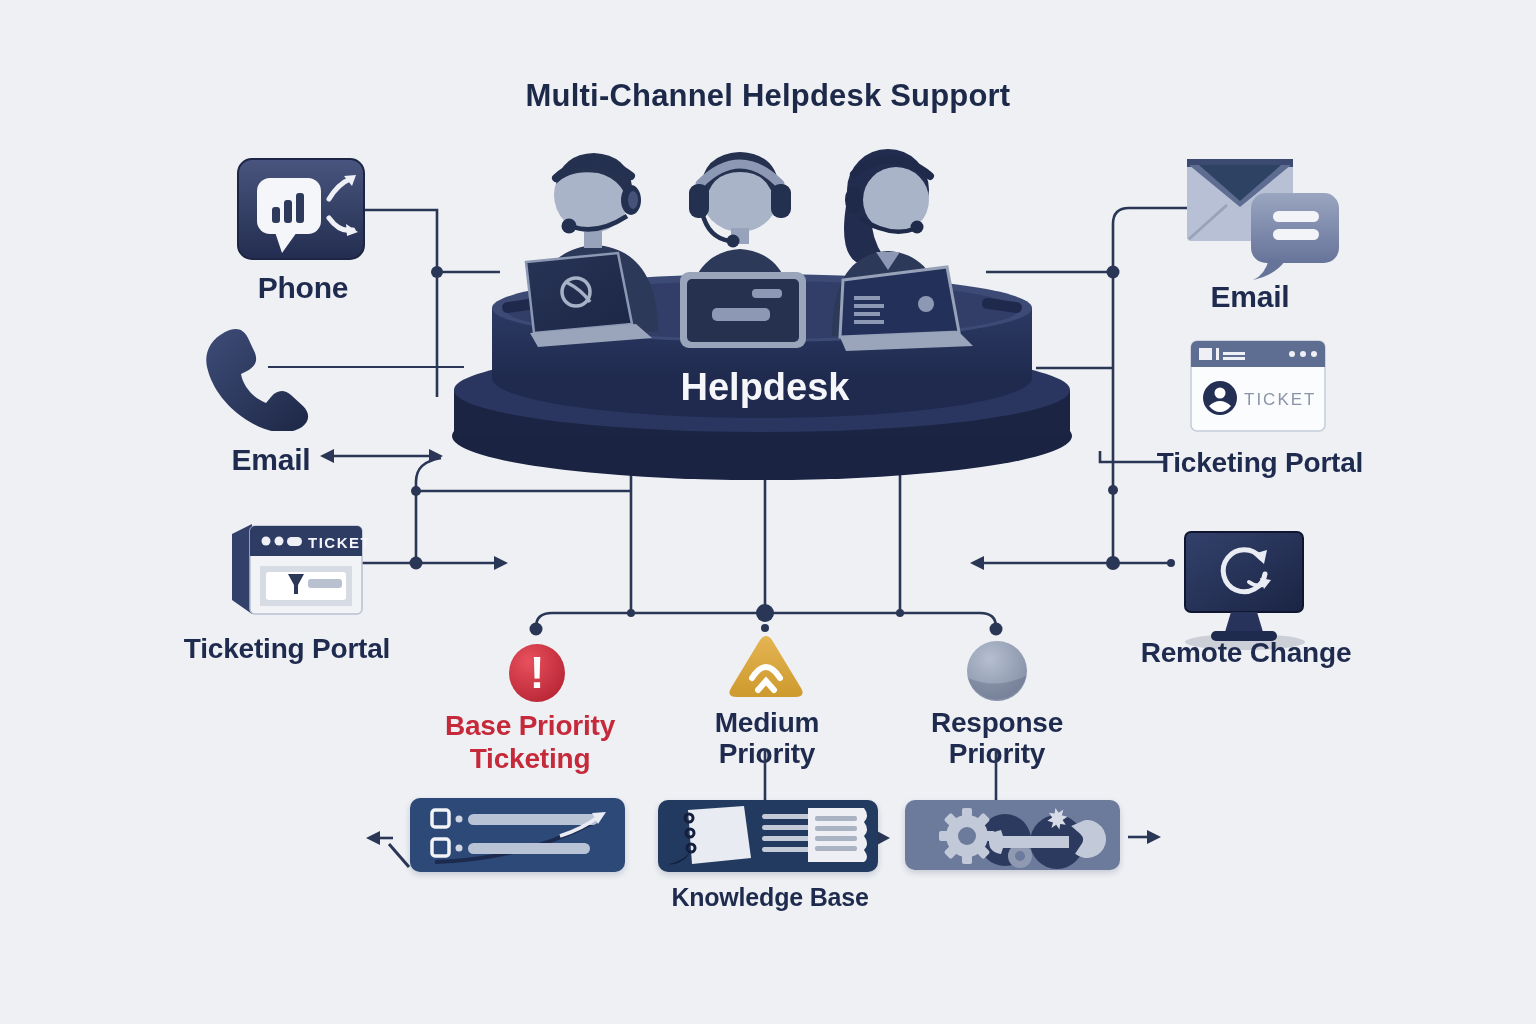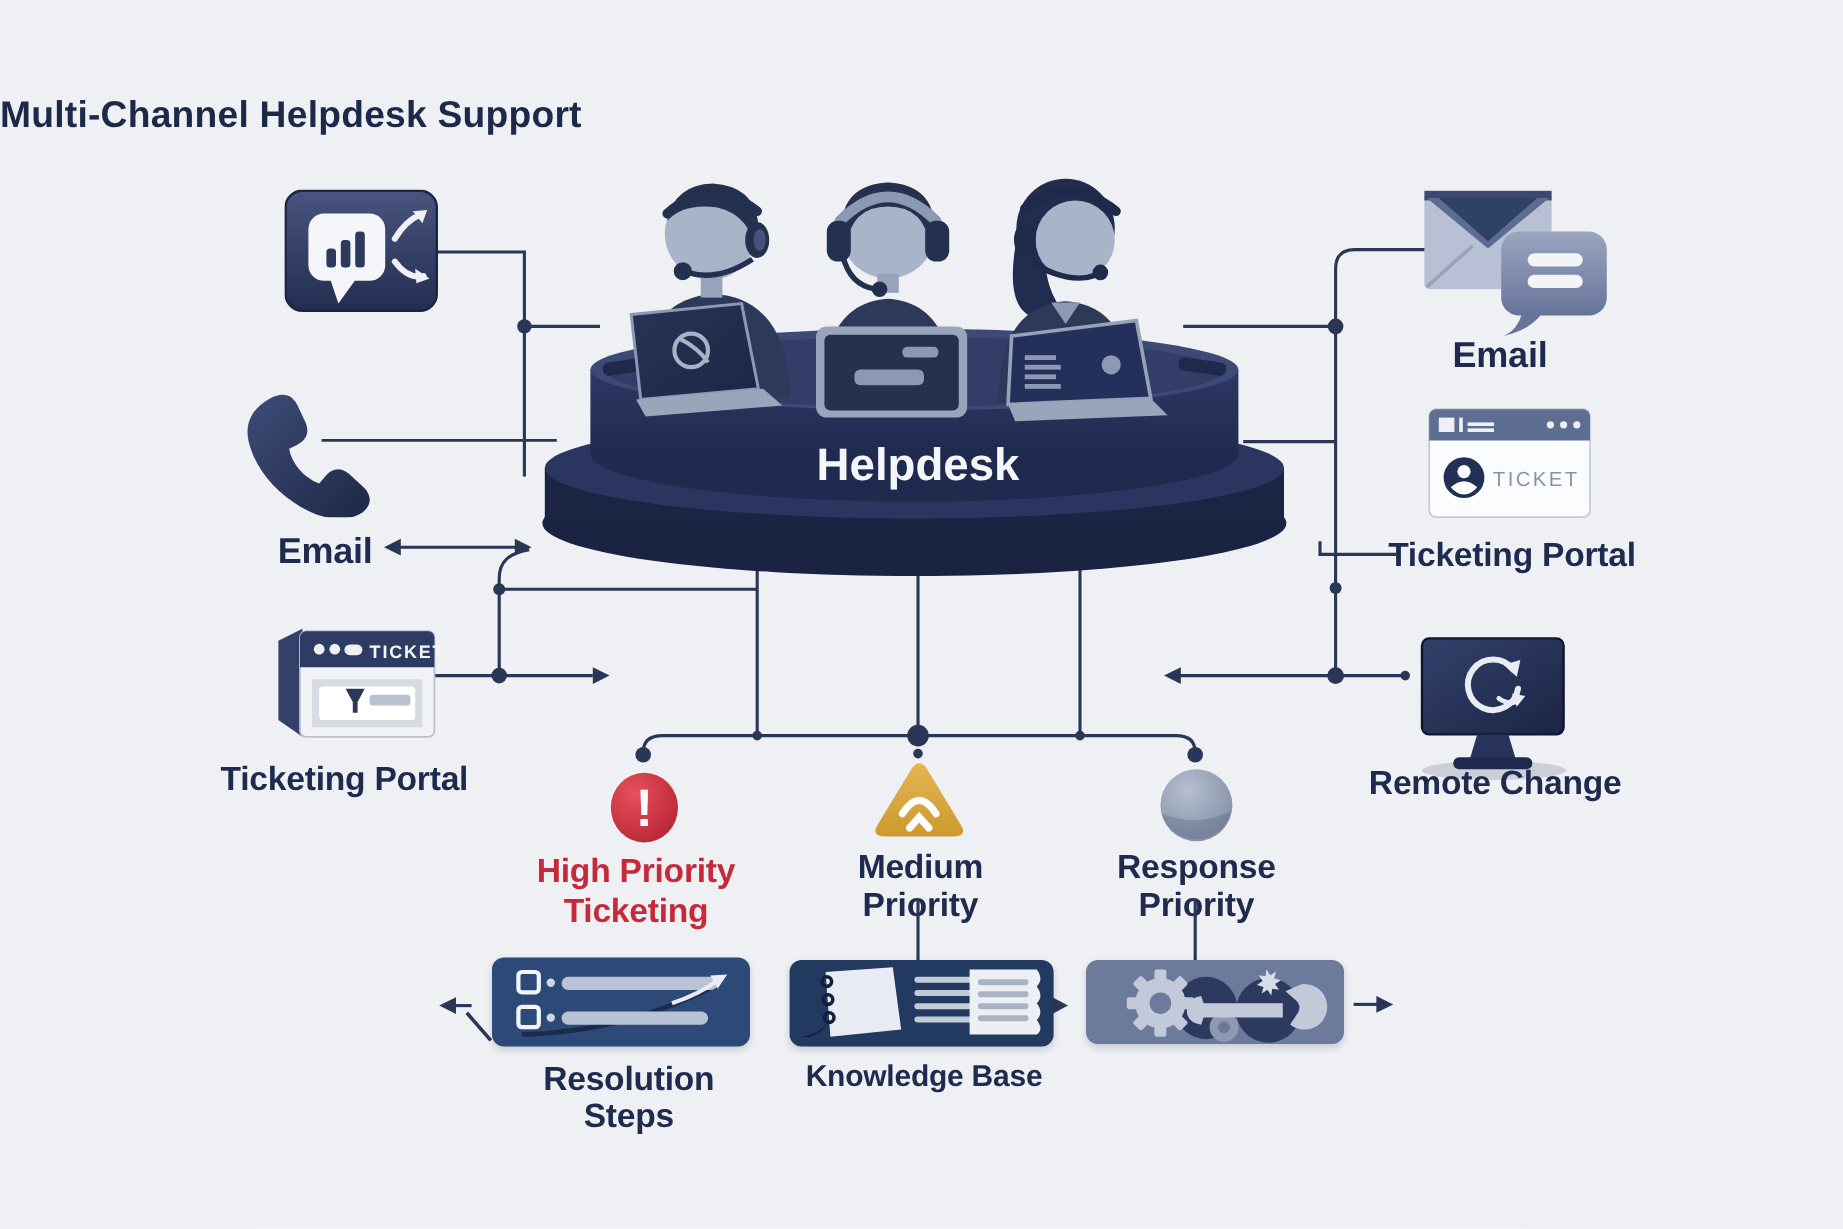--- a/index.html
+++ b/index.html
@@ -7,21 +7,21 @@
     position:relative;width:1536px;height:1024px;overflow:hidden;
     background:#eef0f4;
     font-family:"Liberation Sans",sans-serif;
   }
   .abs{position:absolute;}
   .label{
     position:absolute;font-weight:bold;color:#1f2b4e;text-align:center;
     line-height:1.12;letter-spacing:-0.2px;
   }
   .title{
-    position:absolute;left:0;top:78px;width:1536px;text-align:left;
+    position:absolute;left:0;top:78px;width:1536px;text-align:center;
     font-size:31px;font-weight:bold;color:#1d2949;letter-spacing:0.2px;
   }
   .sla-pill{
     position:absolute;left:512px;top:538px;width:452px;height:41px;
     background:rgba(200,209,224,0.92);border-radius:21px;
     display:flex;align-items:center;justify-content:center;
     font-size:27px;font-weight:bold;color:#2c4168;z-index:4;letter-spacing:-0.3px;
   }
   .obox{position:absolute;border-radius:10px;z-index:4;box-shadow:0 3px 6px rgba(30,40,70,0.18);}
   .red-label{color:#c5293a;}
@@ -194,20 +194,21 @@
     </g>
     <g stroke="#eef0f5" stroke-width="5" fill="none" stroke-linecap="round">
       <path d="M92 41 Q101 26 113 21"></path>
       <path d="M92 60 Q103 75 116 72"></path>
     </g>
     <g fill="#eef0f5">
       <polygon points="119,17 107,18 115,28"></polygon>
       <polygon points="121,74 109,66 110,78"></polygon>
     </g>
   </svg>
+  <div class="label" style="left:203px;top:271px;width:200px;font-size:30px">Phone</div>
 
   <svg class="abs z3" style="left:200px;top:326px" width="120" height="105" viewBox="0 0 120 105">
     <defs>
         <linearGradient id="hg" x1="0" y1="0" x2="1" y2="1">
       <stop offset="0" stop-color="#3e4c77"></stop>
           <stop offset="1" stop-color="#1d2746"></stop>
         </linearGradient>
       </defs>
     <path d="M25 6 C36 0 44 3 48 12 L55 27 C58 35 55 41 47 45 L41 48 C43 60 53 72 66 77 L71 71 C77 64 84 63 91 69 L103 80 C110 87 110 95 102 101 C88 110 68 107 50 96 C28 83 12 63 7 41 C4 27 10 14 25 6 Z" fill="url(#hg)"></path>
   </svg>
@@ -290,21 +291,21 @@
   <svg class="abs z4" style="left:506px;top:641px" width="62" height="64" viewBox="0 0 62 64">
     <defs>
         <radialGradient id="rg" cx="0.35" cy="0.3" r="0.9">
       <stop offset="0" stop-color="#e8505c"></stop>
           <stop offset="1" stop-color="#b01f2f"></stop>
         </radialGradient>
       </defs>
     <ellipse cx="31" cy="32" rx="28" ry="29" fill="url(#rg)"></ellipse>
     <text x="31" y="47" text-anchor="middle" font-size="44" font-weight="bold" fill="#ffffff" font-family="Liberation Sans, sans-serif">!</text>
   </svg>
-  <div class="label red-label" style="left:430px;top:710px;width:200px;font-size:28px">High Priority</div>
+  <div class="label red-label" style="left:430px;top:710px;width:200px;font-size:28px">Base Priority</div>
   <div class="label red-label" style="left:430px;top:743px;width:200px;font-size:28px">Ticketing</div>
 
   <svg class="abs z4" style="left:727px;top:634px" width="78" height="64" viewBox="0 0 78 64">
     <defs>
         <linearGradient id="gold" x1="0" y1="0" x2="0" y2="1">
       <stop offset="0" stop-color="#e5b453"></stop>
           <stop offset="1" stop-color="#cd9a2e"></stop>
         </linearGradient>
       </defs>
     <path d="M33 6 Q39 -2 45 6 L74 54 Q79 63 68 63 H10 Q-1 63 4 54 Z" fill="url(#gold)"></path>
@@ -335,21 +336,20 @@
         <rect x="22" y="41" width="17" height="17" rx="3"></rect>
       </g>
       <circle cx="49" cy="21" r="3.5" fill="#cfd6e2"></circle>
       <circle cx="49" cy="50" r="3.5" fill="#cfd6e2"></circle>
       <rect x="58" y="16" width="130" height="11" rx="5.5" fill="#b9c3d6"></rect>
       <rect x="58" y="45" width="122" height="11" rx="5.5" fill="#b9c3d6"></rect>
       <path d="M150 38 Q172 31 188 19" stroke="#e9ecf2" stroke-width="3.5" fill="none"></path>
       <polygon points="196,14 182,15 188,26" fill="#e9ecf2"></polygon>
     </svg>
   </div>
-  <div class="label" style="left:414px;top:883px;width:220px;font-size:28px">Resolution Steps</div>
 
   <div class="obox" style="left:658px;top:800px;width:220px;height:72px;background:#233a60">
     <svg width="220" height="72" viewBox="0 0 220 72">
       <path d="M28 58 Q18 66 10 64 Q24 62 32 52 Z" fill="#141f3d"></path>
       <polygon points="30,10 86,6 93,58 34,64" fill="#e8ebf2"></polygon>
       <g stroke="#141f3d" stroke-width="3" fill="none">
         <circle cx="31" cy="18" r="4"></circle>
           <circle cx="32" cy="33" r="4"></circle>
           <circle cx="33" cy="48" r="4"></circle>
       </g>

